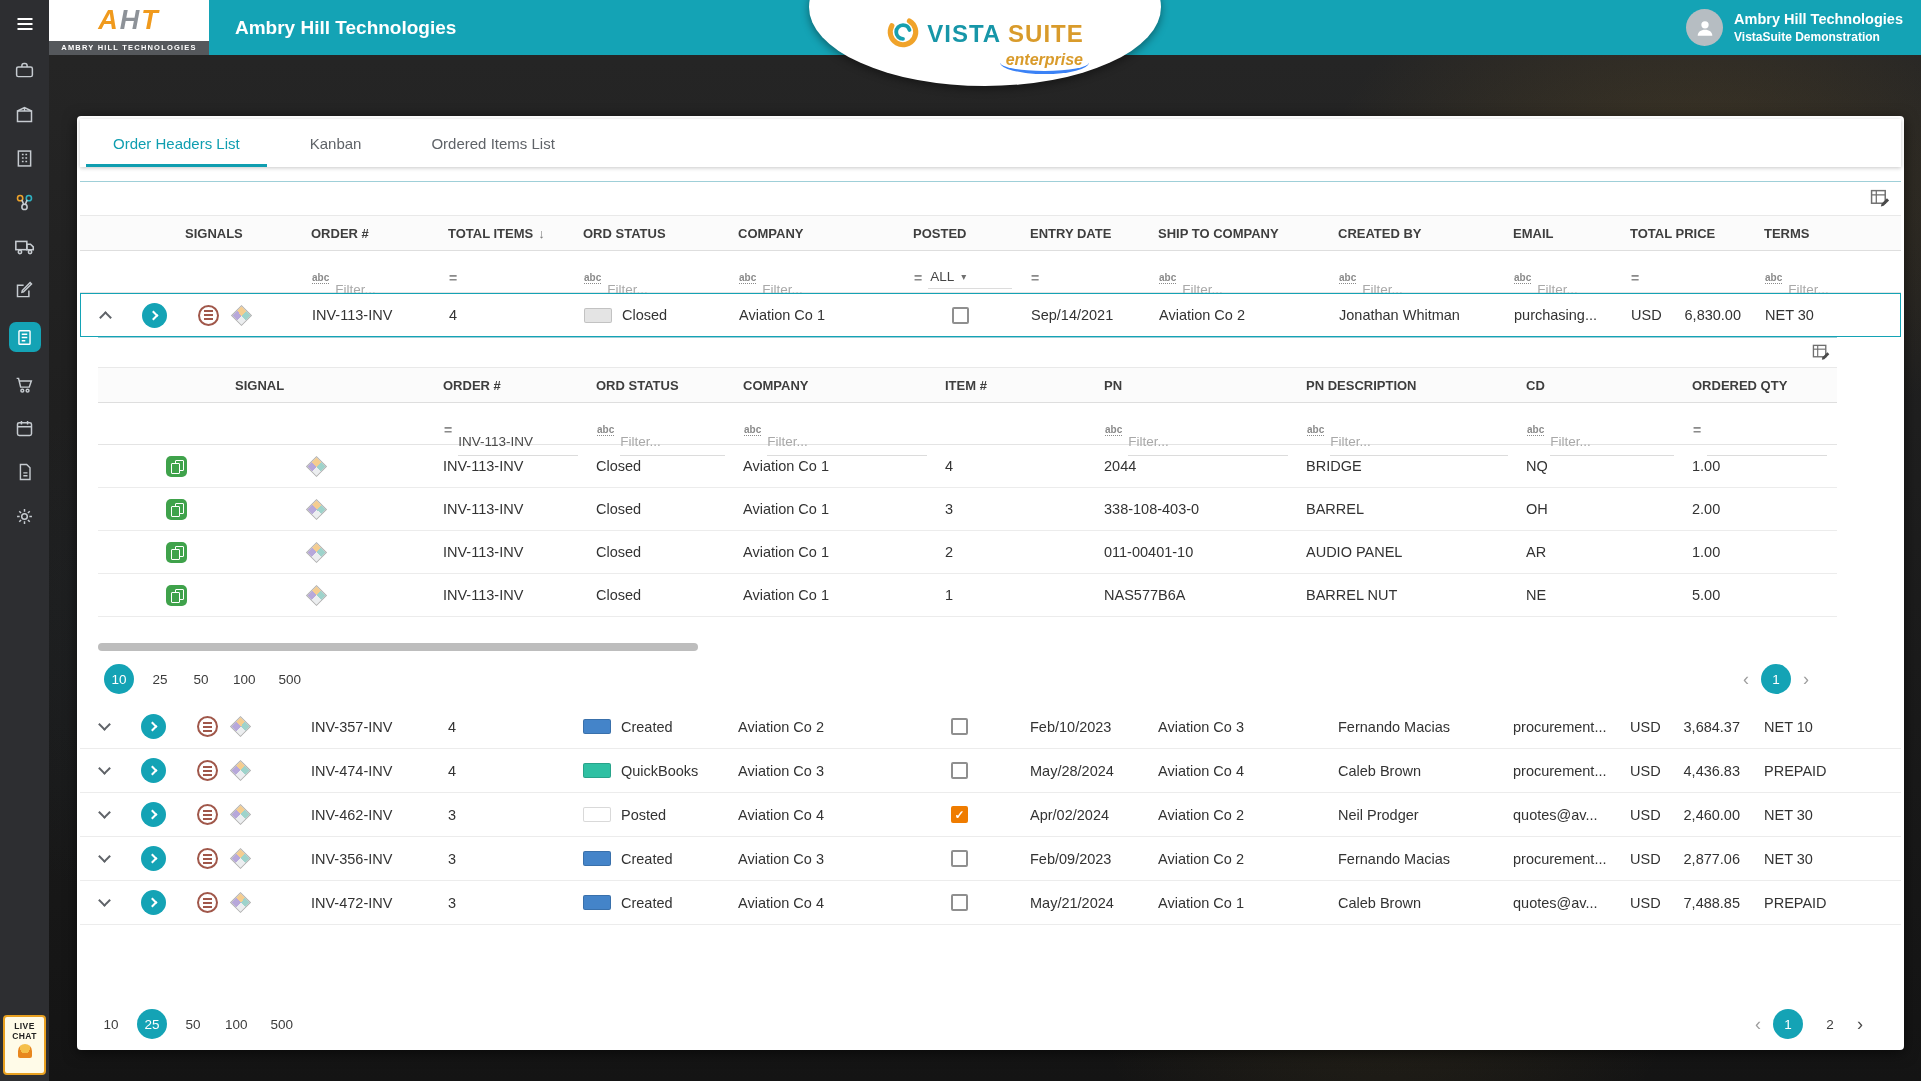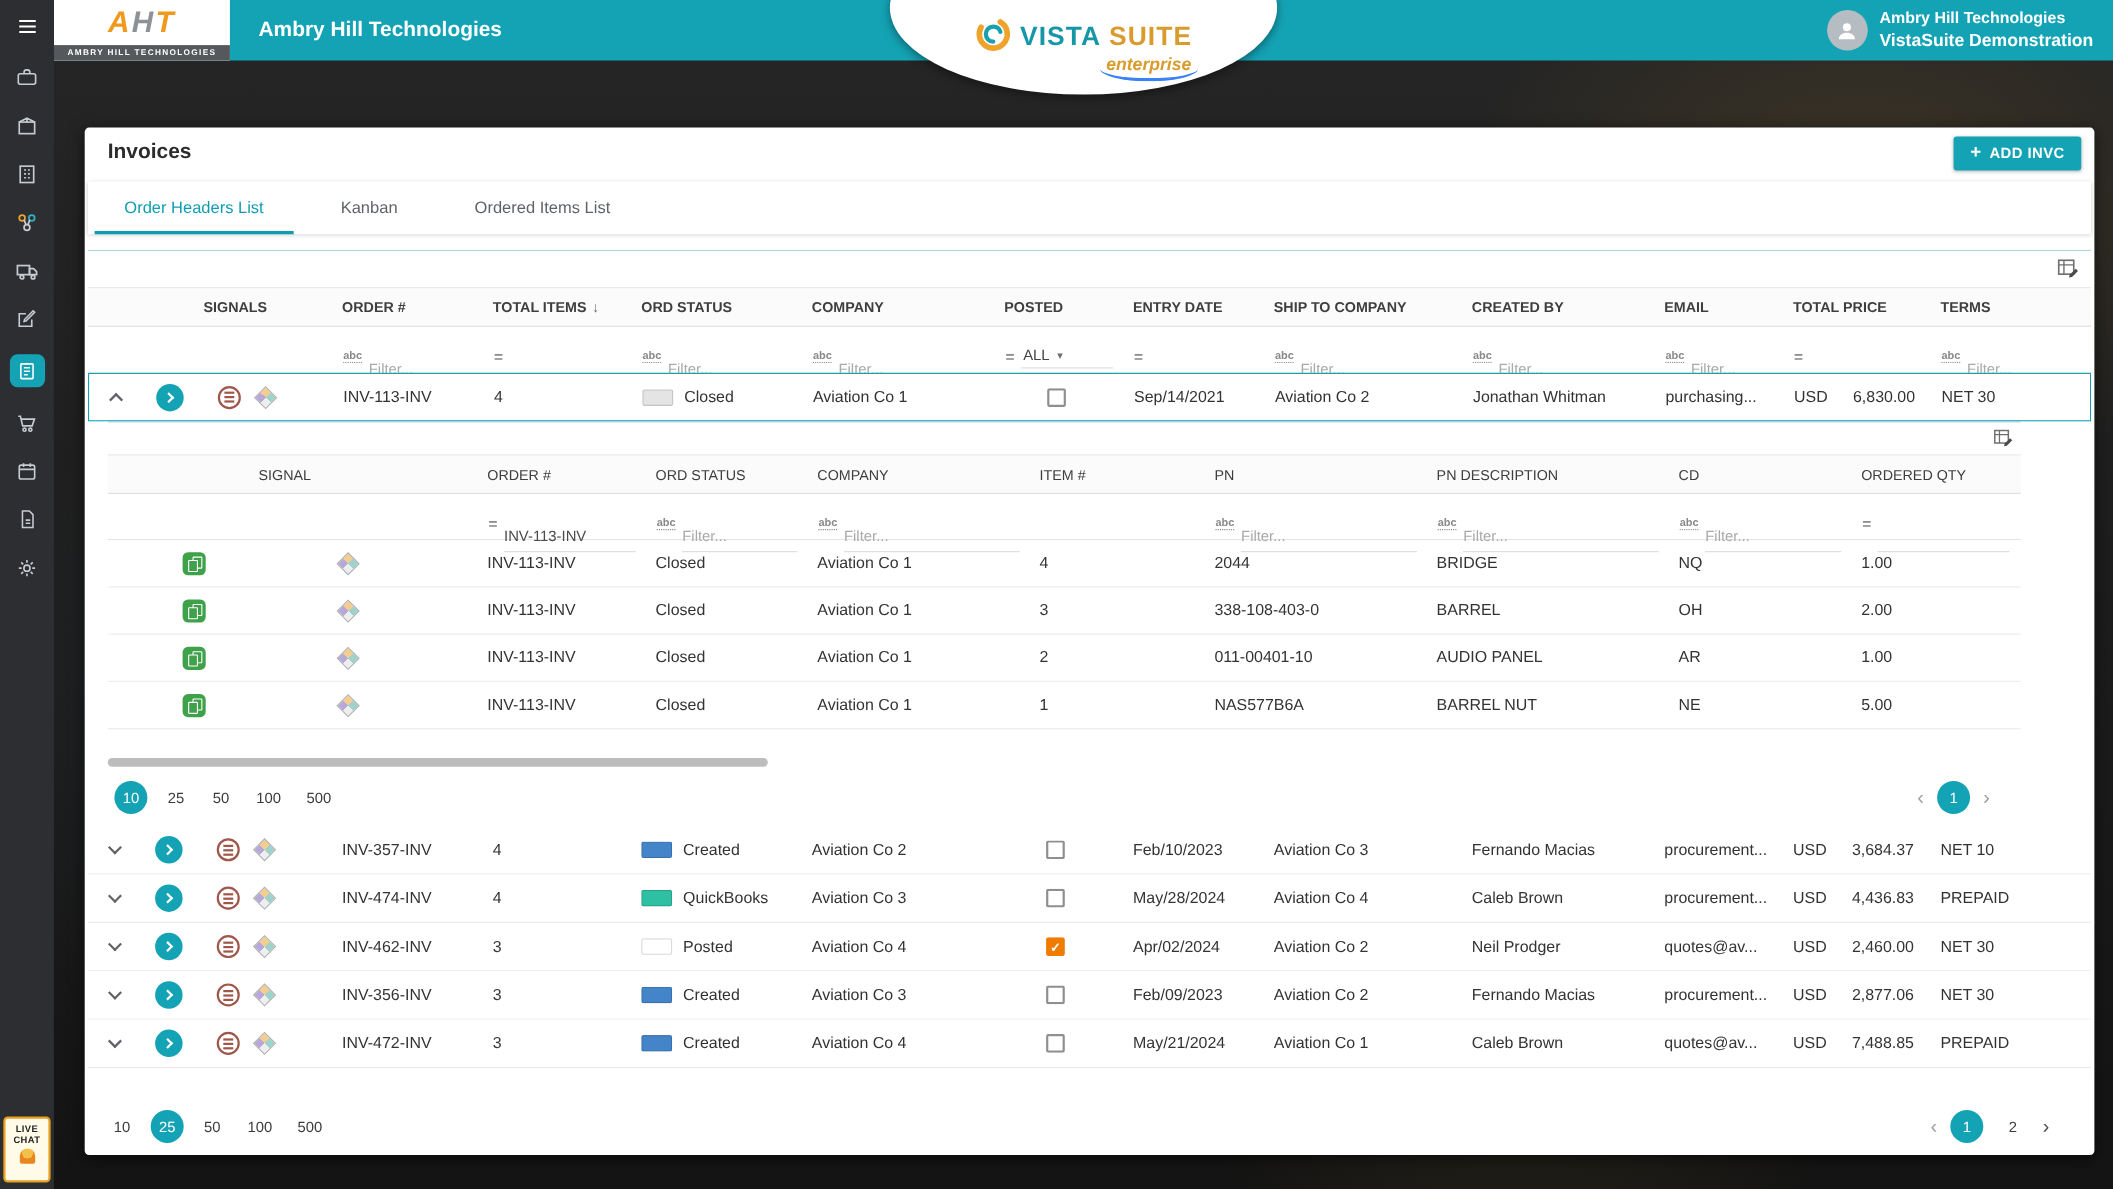--- a/index.html
+++ b/index.html
@@ -47,21 +47,21 @@
   .brand-vista { color:#1796a8; font-weight:bold; font-size:24px; letter-spacing:1px; }
   .brand-suite { color:#d99b2b; font-weight:bold; font-size:24px; letter-spacing:1px; }
   .brand-tagline { align-self:flex-end; margin-right:72px; margin-top:-2px;
     color:#d99b2b; font-style:italic; font-weight:bold; font-size:16px;
     border-bottom:3px solid #3b82f6; border-radius:0 0 60% 60%; padding:0 6px 2px; }
   .user-box { margin-left:auto; margin-right:18px; display:flex; align-items:center;
     gap:11px; color:#fff; }
   .avatar { width:37px; height:37px; border-radius:50%; background:#b6bdc2;
     display:flex; align-items:center; justify-content:center; cursor:pointer; }
   .user-name { font-size:14.5px; font-weight:bold; line-height:1.45; }
-  .user-sub { font-size:16px; font-weight:bold; line-height:1.3; }
+  .user-sub { font-size:12px; font-weight:bold; line-height:1.3; }
 
   
   .card { position:absolute; left:77px; top:116px; width:1827px; height:934px;
     background:#fff; border-radius:4px; box-shadow:0 3px 14px rgba(0,0,0,.55);
     display:flex; flex-direction:column; overflow:hidden; }
   .card-head { height:46px; display:flex; align-items:center;
     padding:0 12px 0 21px; flex:0 0 auto; }
   .page-title { font-size:19px; font-weight:bold; color:#2c2c2c; }
   .add-btn { margin-left:auto; background:#14a3b5; color:#fff; border:none;
     border-radius:3px; height:31px; padding:0 15px; font-size:13.5px; font-weight:bold;
@@ -148,21 +148,21 @@
   .cb .tick { display:none; font-size:12px; color:#fff; font-weight:bold; }
   .cb.checked { background:#ef7c00; border-color:#ef7c00; }
   .cb.checked .tick { display:block; }
 
   
   .nested { margin-left:18px; margin-right:64px; flex:0 0 auto; }
   .toolbar2 { height:30px; border-top:1px solid #9fcfd8; display:flex;
     justify-content:flex-end; align-items:center; padding-right:6px; }
   .s-hrow { display:grid; grid-template-columns:var(--scols); height:36px;
     align-items:center; background:#fbfbfb; border-top:1px solid #e9e9e9;
-    border-bottom:1px solid #dedede; font-size:13px; font-weight:normal; color:#3e3e3e; }
+    border-bottom:1px solid #dedede; font-size:13px; font-weight:bold; color:#3e3e3e; }
   .s-frow { display:grid; grid-template-columns:var(--scols); height:42px;
     align-items:center; border-bottom:1px solid #e4e4e4; }
   .s-row { display:grid; grid-template-columns:var(--scols); height:43px;
     align-items:center; border-bottom:1px solid #ececec; font-size:14.5px; color:#333; }
   .ic1 { padding-left:68px; display:flex; }
   .ic2 { padding-left:82px; display:flex; }
   .hscroll { height:8px; width:600px; background:#bdbdbd; border-radius:4px;
     margin:26px 0 2px 0; cursor:pointer; }
 
   
@@ -303,27 +303,20 @@
       </div>
       <div>
         <div class="user-name">Ambry Hill Technologies</div>
         <div class="user-sub">VistaSuite Demonstration</div>
       </div>
     </div>
   </header>
 
   <main class="card">
 
-    <div class="card-head">
-      <h1 class="page-title">Invoices</h1>
-      <button class="add-btn">
-        <span class="add-plus">+</span>
-        <span>ADD INVC</span>
-      </button>
-    </div>
 
     <nav class="tabs">
       <div class="tab active">
           <span>Order Headers List</span>
         </div>
       <div class="tab">
           <span>Kanban</span>
         </div>
       <div class="tab">
           <span>Ordered Items List</span>

